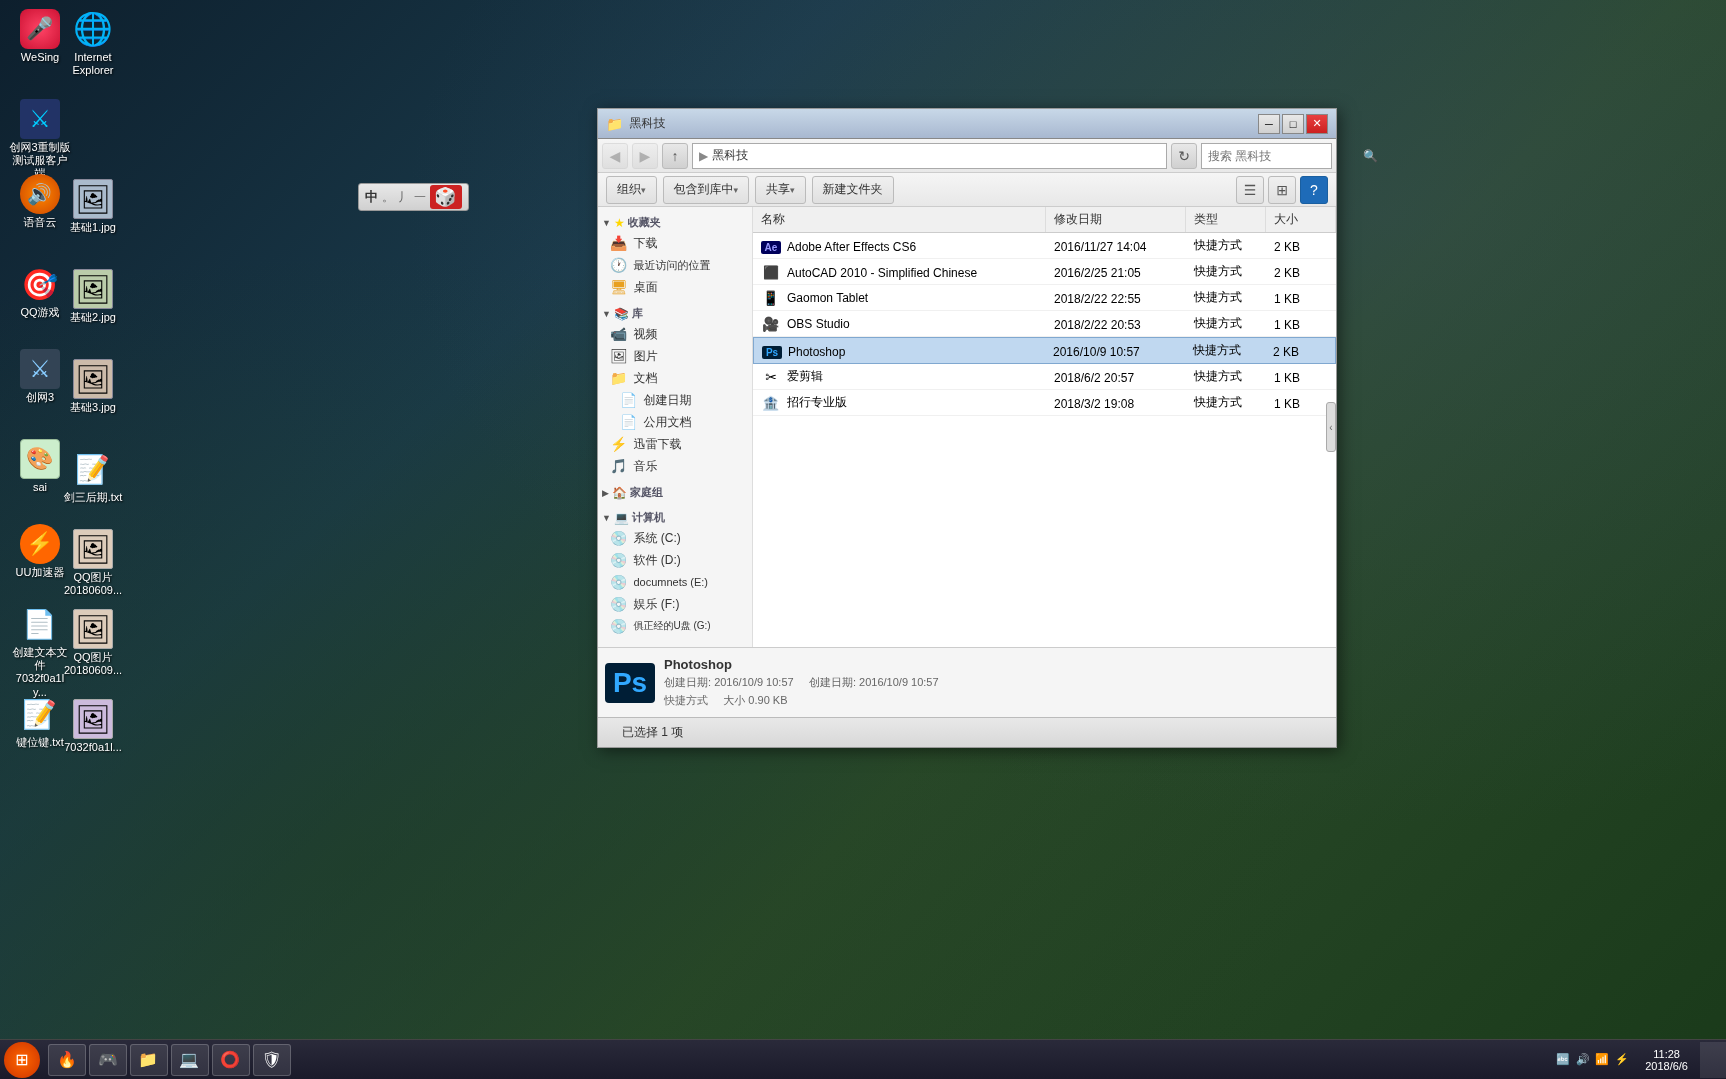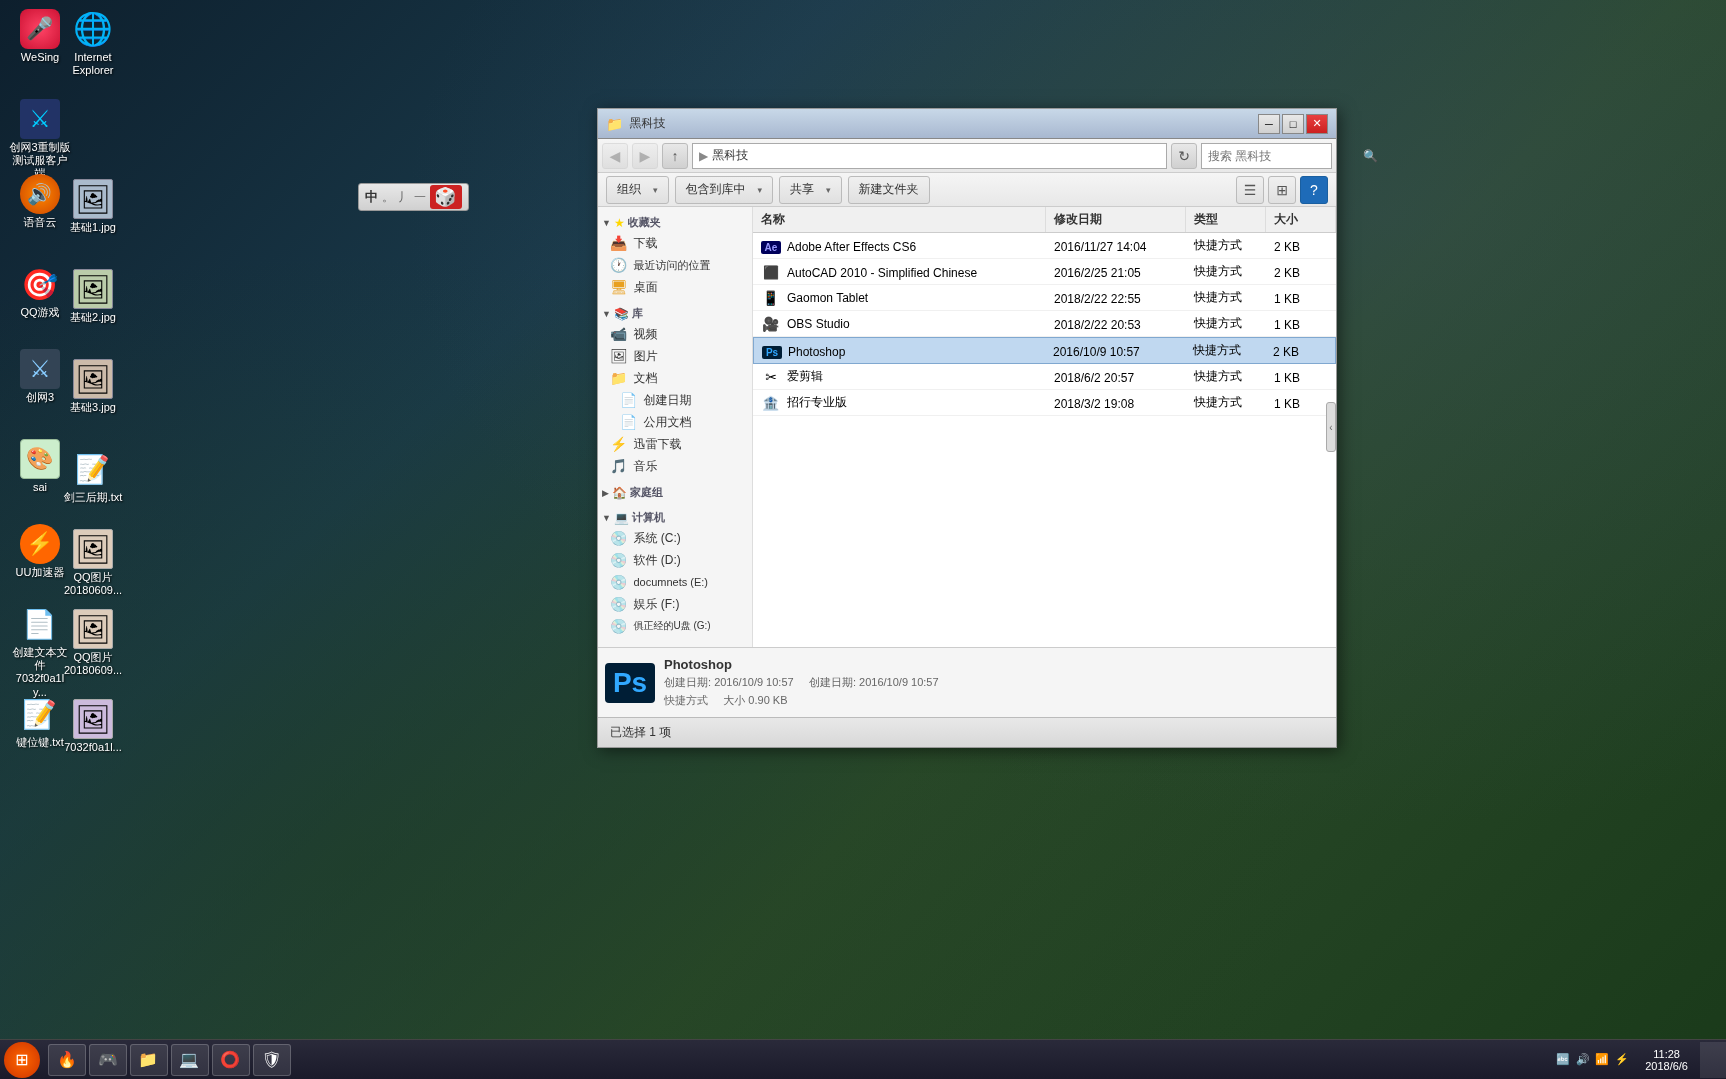--- a/index.html
+++ b/index.html
@@ -331,21 +331,21 @@
     }
 
     .toolbar-btn {
       height: 28px;
       padding: 0 10px;
       background: linear-gradient(to bottom, #f0f0f0, #e0e0e0);
       border: 1px solid #bbb;
       border-radius: 3px;
       display: flex;
       align-items: center;
-      gap: 12px;
+      gap: 0;
       cursor: pointer;
       font-size: 12px;
       color: #333;
     }
 
     .toolbar-btn .arrow {
       font-size: 9px;
       color: #666;
     }
 
@@ -441,21 +441,20 @@
       color: #333;
       position: sticky;
       top: 0;
     }
 
     .file-col-header {
       padding: 4px 8px;
       border-right: 1px solid #ddd;
       cursor: pointer;
       user-select: none;
-      font-weight: bold;
     }
 
     .col-name { flex: 1; min-width: 200px; }
     .col-date { width: 140px; }
     .col-type { width: 80px; }
     .col-size { width: 70px; }
 
     .file-row {
       display: flex;
       align-items: flex-end;
@@ -485,21 +484,21 @@
       padding: 4px 8px;
     }
 
     
     .status-bar {
       height: 30px;
       background: linear-gradient(to bottom, #e8e8e8, #d8d8d8);
       border-top: 1px solid #bbb;
       display: flex;
       align-items: center;
-      padding: 0 12px;
+      padding: 0 24px;
       font-size: 12px;
       color: #333;
     }
 
     
     .preview-pane {
       height: 70px;
       background: #f5f5f5;
       border-top: 1px solid #ccc;
       display: flex;

